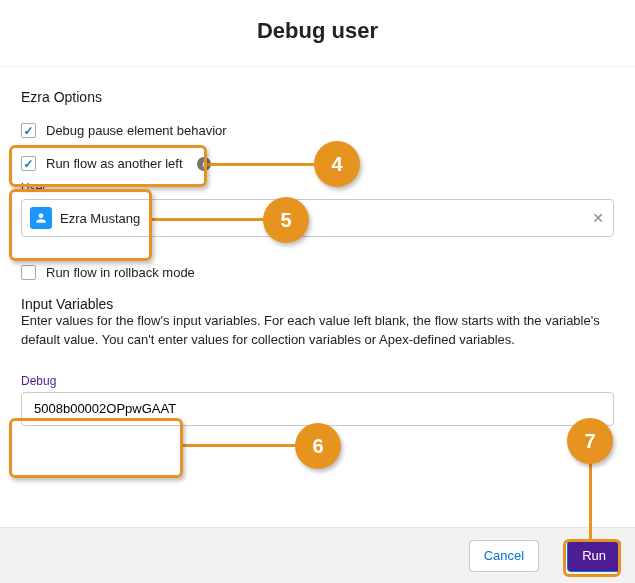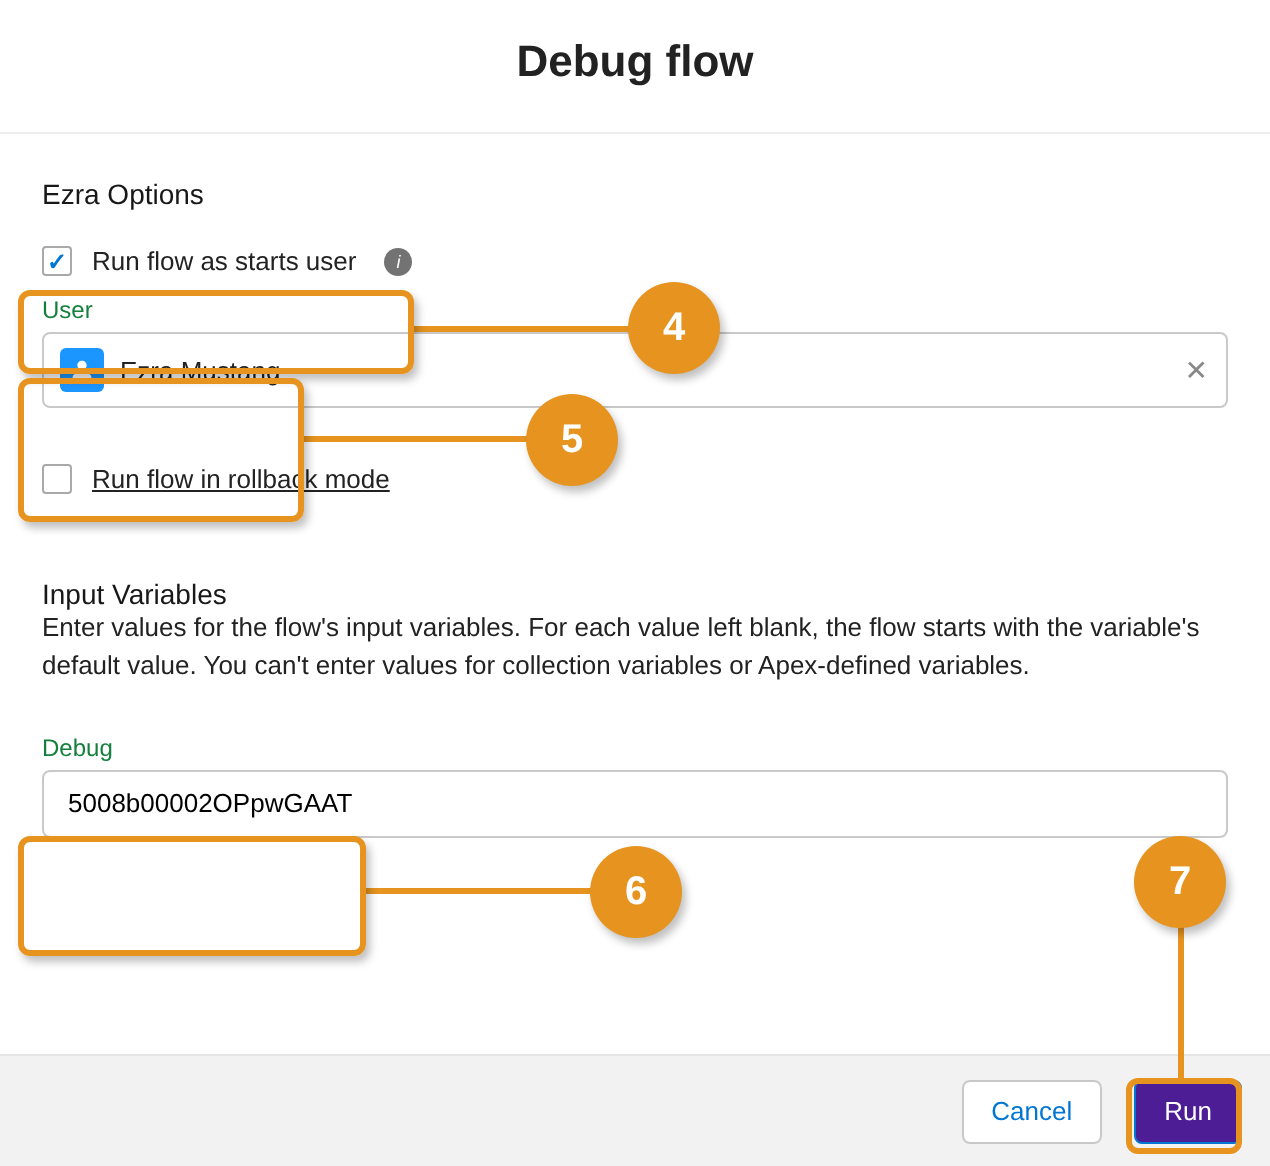--- a/index.html
+++ b/index.html
@@ -52,21 +52,21 @@
     content: "✓";
     color: #0176d3;
     font-size: 12px;
     font-weight: 700;
     line-height: 1;
   }
   .cb-label { font-size: 13px; }
   .field-label {
     display: block;
     font-size: 12px;
-    color: #15803d;
+    color: #4c1d95;
     margin-bottom: 4px;
   }
   .user-input-wrap {
     position: relative;
     margin-bottom: 28px;
   }
   .user-input {
     display: flex;
     align-items: center;
     width: 100%;
@@ -119,21 +119,21 @@
     background: #fff;
   }
   .footer {
     position: absolute;
     left: 0; right: 0; bottom: 0;
     background: #f3f2f2;
     border-top: 1px solid #e5e5e5;
     display: flex;
     justify-content: flex-end;
     align-items: center;
-    gap: 16px;
+    gap: 28px;
     padding: 12px 14px;
     height: 56px;
   }
   .btn {
     height: 32px;
     padding: 0 14px;
     border-radius: 4px;
     font-size: 13px;
     cursor: pointer;
     border: 1px solid #c9c9c9;
@@ -196,48 +196,52 @@
     justify-content: center;
     font-size: 9px;
     font-style: italic;
     margin-left: 4px;
   }
 </style>
 </head>
 <body>
 
 <div class="header">
-  <h1>Debug flow</h1>
+  <h1>Debug user</h1>
 </div>
 
 <div class="content">
 
   <div class="section-title">Ezra Options</div>
 
+  <div class="cb-row">
+    <span class="cb checked"></span>
+    <span class="cb-label">Debug pause element behavior</span>
+  </div>
 
   <div class="cb-row" style="margin-bottom:10px;">
     <span class="cb checked"></span>
-    <span class="cb-label">Run flow as starts user</span>
+    <span class="cb-label">Run flow as another left</span>
     <span class="info-icon">i</span>
   </div>
 
   <label class="field-label">User</label>
   <div class="user-input-wrap">
     <div class="user-input">
       <span class="user-icon">
         <svg viewBox="0 0 24 24">
             <path d="M12 12c2.2 0 4-1.8 4-4s-1.8-4-4-4-4 1.8-4 4 1.8 4 4 4zm0 2c-2.7 0-8 1.3-8 4v2h16v-2c0-2.7-5.3-4-8-4z"></path>
           </svg>
       </span>
       <span>Ezra Mustang</span>
     </div>
     <span class="clear-x">✕</span>
   </div>
 
-  <div class="cb-row" style="margin-bottom:42px;text-decoration:underline;">
+  <div class="cb-row" style="margin-bottom:16px;">
     <span class="cb"></span>
     <span class="cb-label">Run flow in rollback mode</span>
   </div>
 
   <div class="input-variables">
     <div class="iv-title">Input Variables</div>
     <div class="iv-help">Enter values for the flow's input variables. For each value left blank, the flow starts with the variable's default value. You can't enter values for collection variables or Apex-defined variables.</div>
 
     <label class="field-label">Debug</label>
     <input class="text-input" type="text" value="5008b00002OPpwGAAT" style="">

